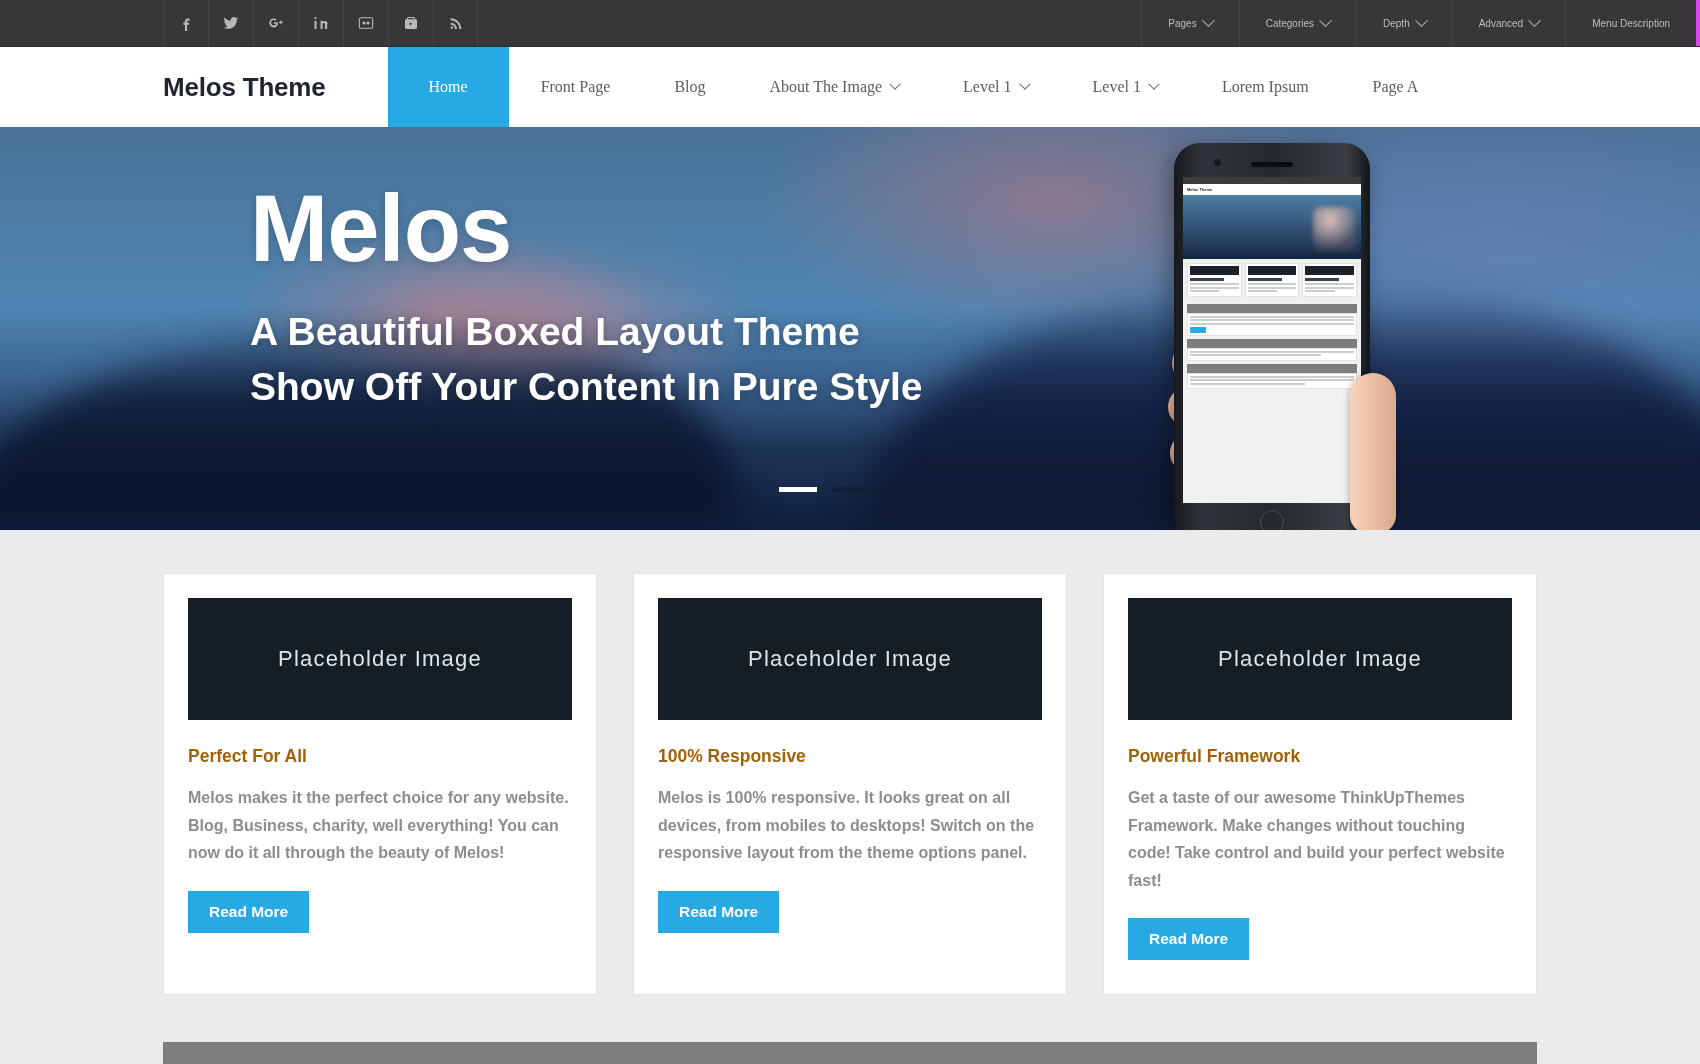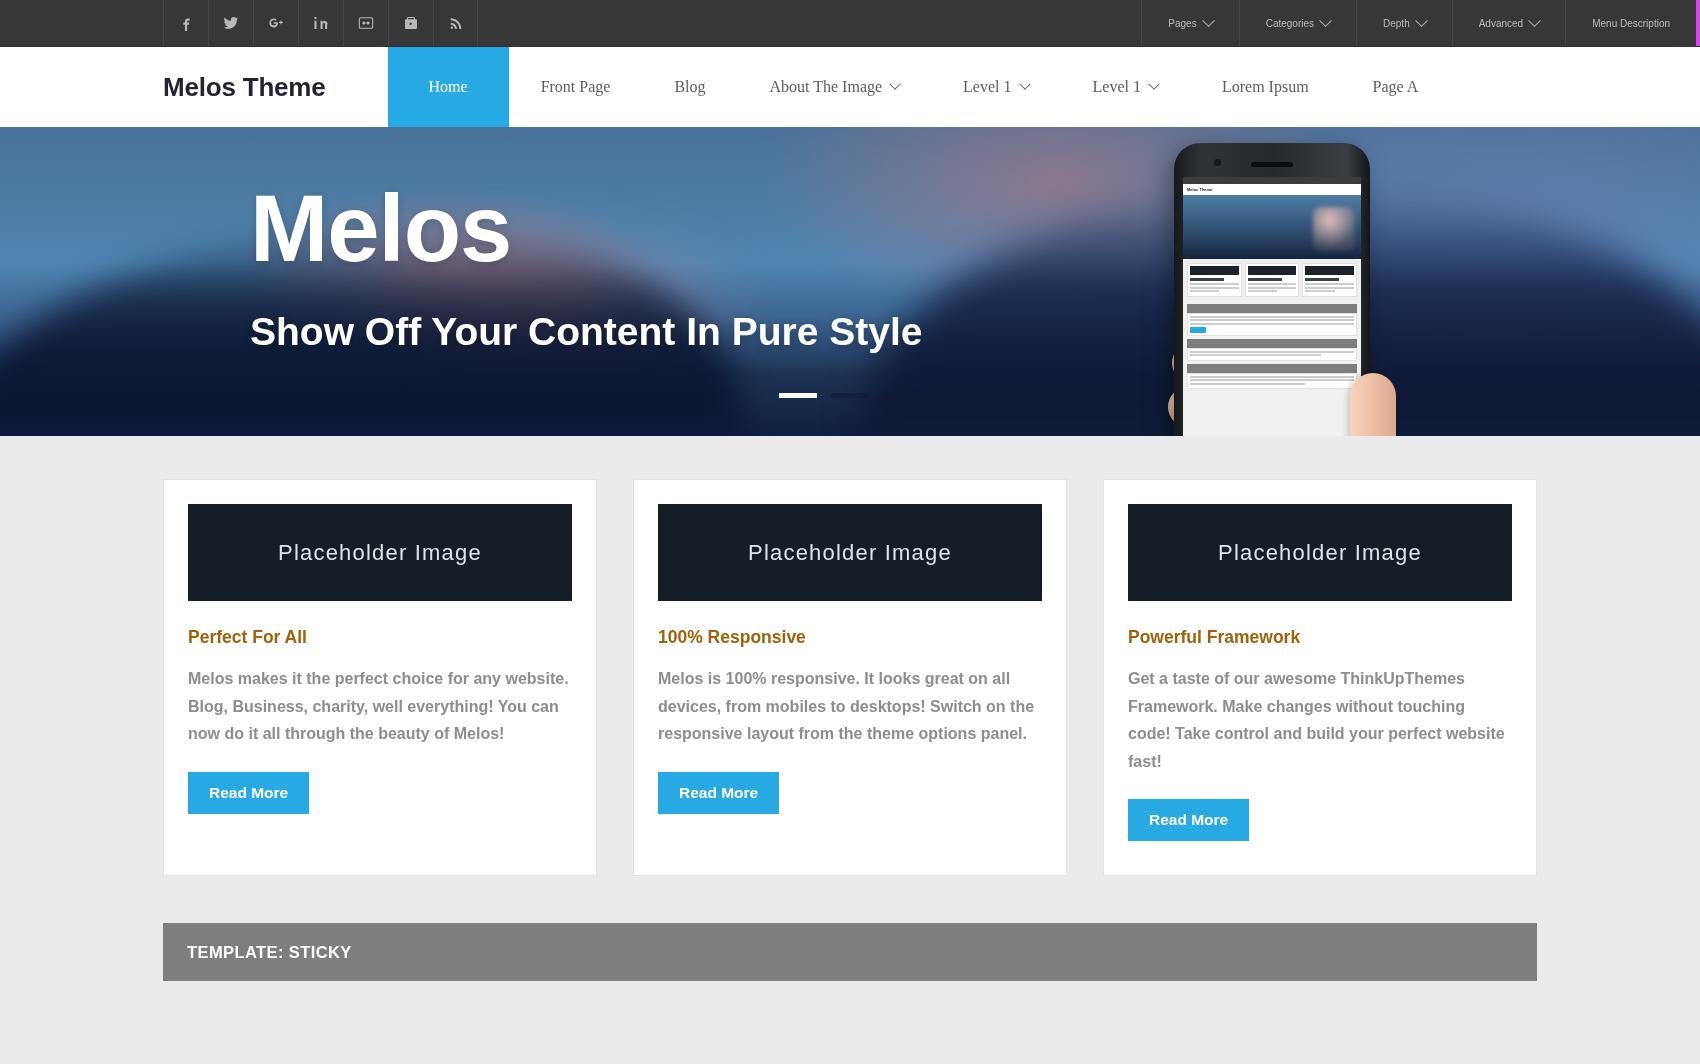--- a/index.html
+++ b/index.html
@@ -100,21 +100,21 @@
   .nav-caret {
     display: inline-block;
     width: 8px; height: 8px;
     border-right: 1.7px solid #6f6f6f;
     border-bottom: 1.7px solid #6f6f6f;
     transform: rotate(45deg) translate(-2px,-2px);
   }
 
   
   .hero {
-    height: 309px;
+    height: 403px;
     position: relative;
     overflow: hidden;
     background:
       radial-gradient(ellipse 420px 200px at 62% 18%, rgba(190,120,130,0.55), rgba(190,120,130,0) 70%),
       radial-gradient(ellipse 300px 120px at 26% 46%, rgba(225,130,125,0.45), rgba(225,130,125,0) 70%),
       radial-gradient(ellipse 520px 230px at 88% 30%, rgba(120,130,190,0.45), rgba(120,130,190,0) 72%),
       linear-gradient(to bottom, #4a7197 0%, #4d7ba3 22%, #4f85b3 44%, #3c6490 62%, #1d3355 80%, #101f3d 100%);
   }
   .hero-mountain {
     position: absolute;
@@ -266,21 +266,21 @@
     display: flex;
     gap: 36px;
   }
   .card {
     flex: 1;
     background: #ffffff;
     border: 1px solid #e3e3e3;
     padding: 24px 24px 34px 24px;
   }
   .card-img {
-    height: 97px;
+    height: 122px;
     background: #151d27;
     display: flex;
     align-items: center;
     justify-content: center;
     color: #dfe4e8;
     font-size: 22px;
     letter-spacing: 1.2px;
   }
   .card-title {
     margin-top: 26px;
@@ -427,20 +427,21 @@
 </div>
 
 <div class="hero">
   <div class="hero-glow"></div>
   <div class="hero-mountain"></div>
   <div class="hero-mountain2"></div>
 
   <div class="hero-inner">
     <div class="hero-title">Melos</div>
     <div class="hero-sub">
+      <div>A Beautiful Boxed Layout Theme</div>
       <div>Show Off Your Content In Pure Style</div>
     </div>
   </div>
 
   <div class="phone-wrap">
     <div class="hand">
       <div class="finger" style="top:0px;   left:6px;"></div>
       <div class="finger" style="top:44px;  left:2px;"></div>
       <div class="finger" style="top:90px;  left:4px;"></div>
       <div class="finger" style="top:136px; left:10px; height:36px;"></div>

